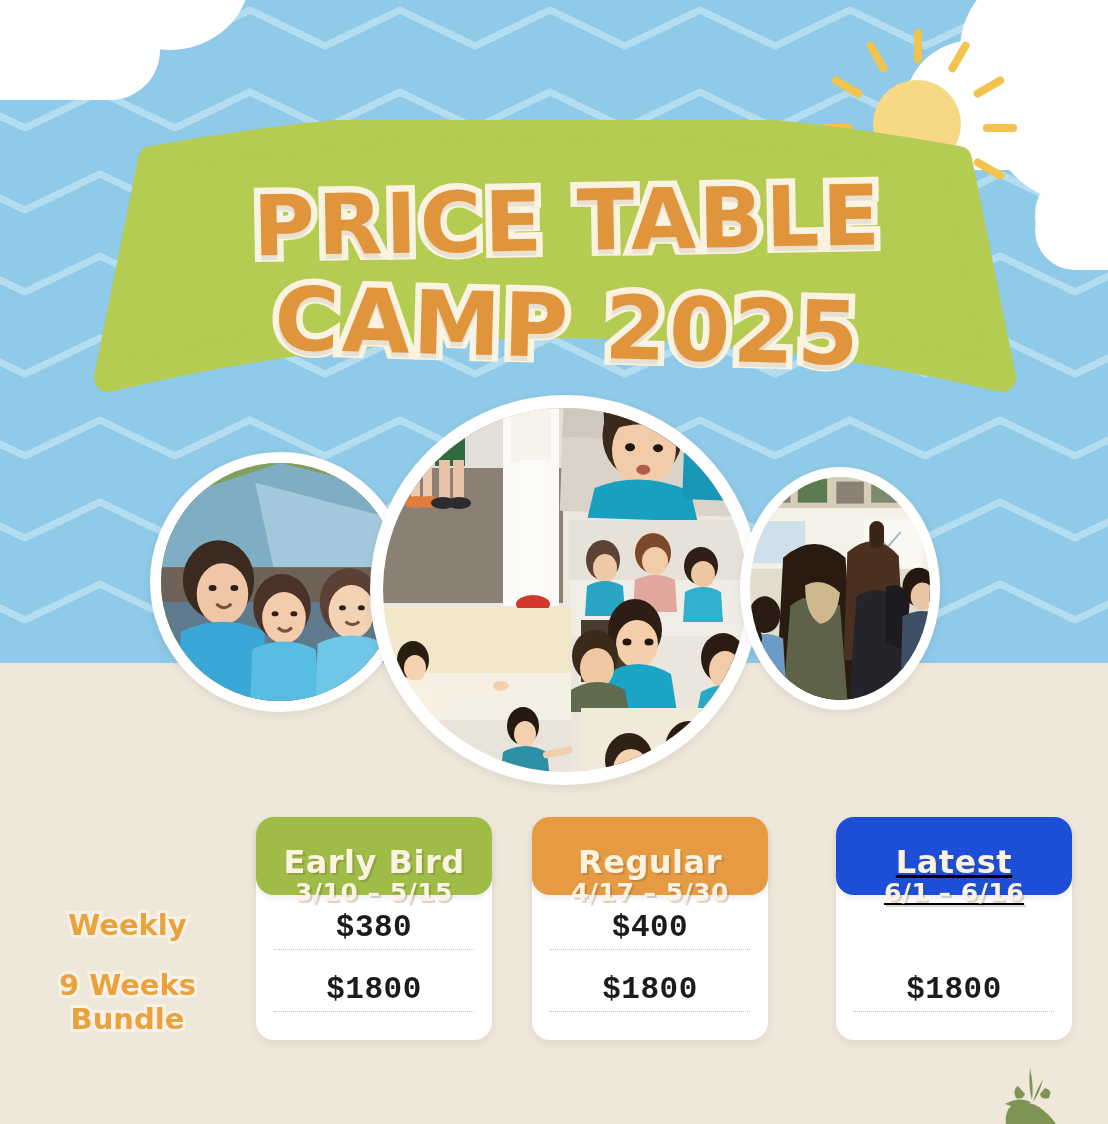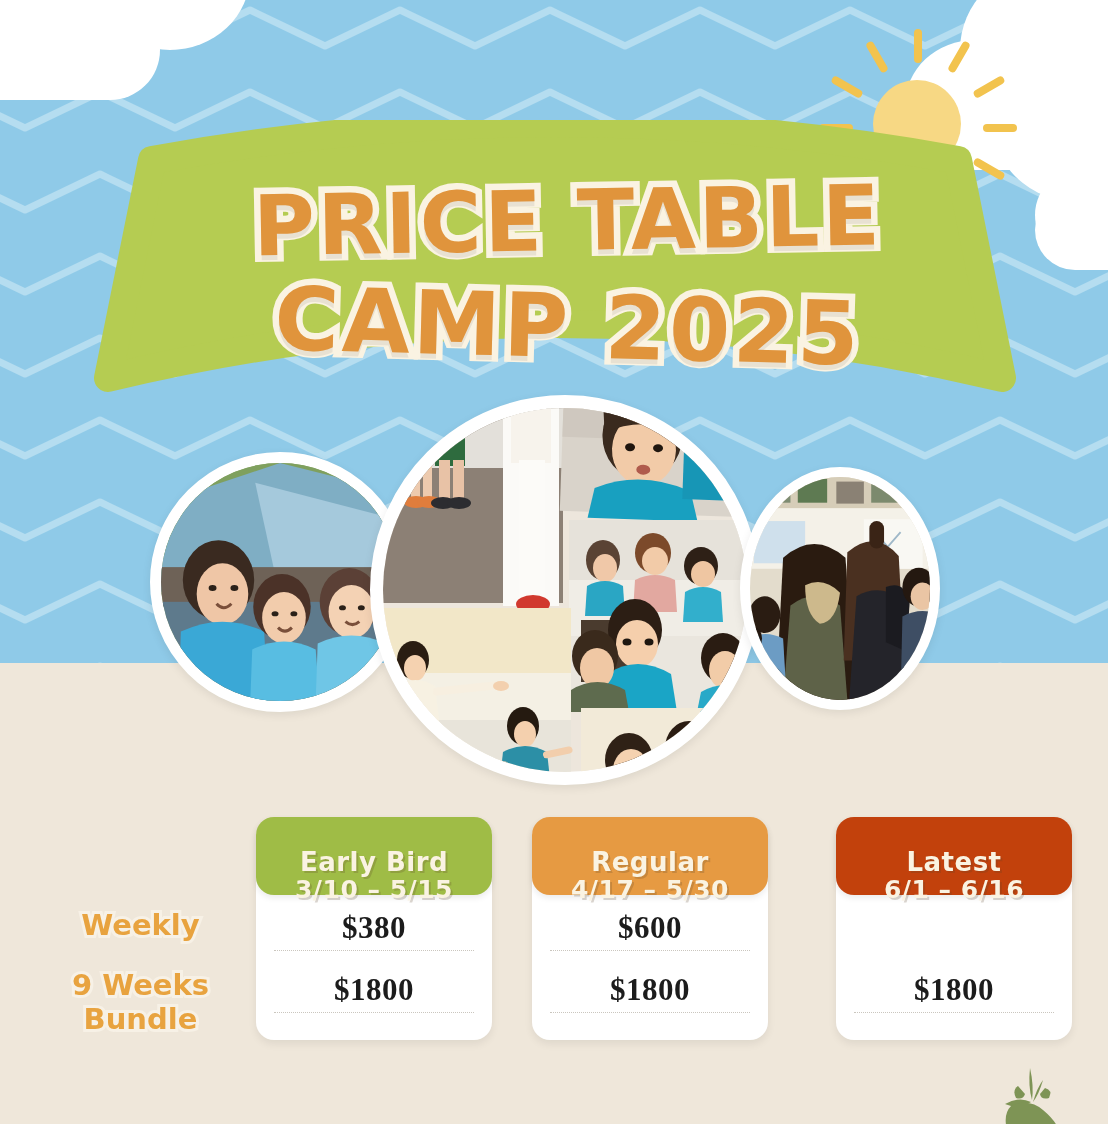--- a/index.html
+++ b/index.html
@@ -136,21 +136,20 @@
     position: absolute;
     left: 0; top: 800px;
     width: 1108px;
     height: 260px;
   }
   .row-labels {
     position: absolute;
     left: 0; top: 0;
     width: 235px;
     height: 260px;
-    margin-left: 13px;
   }
   .row-label {
     position: absolute;
     width: 255px;
     text-align: center;
     font-family: "DejaVu Sans", sans-serif;
     font-weight: bold;
     color: #E8A33F;
     -webkit-text-stroke: 6px #F7F1E6;
     paint-order: stroke fill;
@@ -185,37 +184,37 @@
     box-shadow: 0 3px 6px rgba(0,0,0,0.08);
   }
   .card-header-name, .card-header-dates {
     font-family: "DejaVu Sans", sans-serif;
     font-weight: bold;
     color: #FAF3E2;
     line-height: 1.05;
     text-shadow: 2px 2px 0 rgba(90,70,40,0.22);
     letter-spacing: 0.5px;
   }
-  .card-header-name { font-size: 26px; margin-top: 40px; }
+  .card-header-name { font-size: 32px; margin-top: 40px; }
   .card-header-dates { font-size: 25px; }
 
   .card-body {
     position: absolute;
     left: 0; top: 78px;
     width: 236px;
     height: 144px;
   }
   .price-cell {
     position: absolute;
     left: 18px;
     width: 200px;
     text-align: center;
   }
   .price-value {
-    font-family: Liberation Serif, serif;
+    font-family: Liberation Mono, monospace;
     font-weight: bold;
     font-size: 31px;
     color: #1c1c1c;
     letter-spacing: 0.5px;
   }
   .price-rule {
     margin-top: 3px;
     height: 1px;
     border-bottom: 1px dotted #b9b3a9;
     opacity: 0.75;
@@ -478,32 +477,32 @@
       </div>
     </div>
 
     <div class="price-card" id="card-1">
       <div class="card-header" style="background:#E69A42;">
         <div class="card-header-name">Regular</div>
         <div class="card-header-dates">4/17 – 5/30</div>
       </div>
       <div class="card-body">
         <div class="price-cell" id="cell-1-0">
-          <div class="price-value">$600</div>
+          <div class="price-value">$400</div>
           <div class="price-rule"></div>
         </div>
         <div class="price-cell" id="cell-1-1">
           <div class="price-value">$1800</div>
           <div class="price-rule"></div>
         </div>
       </div>
     </div>
 
     <div class="price-card" id="card-2">
-      <div class="card-header" style="background:#c2410c;">
+      <div class="card-header" style="background:#1d4ed8;text-decoration:underline;">
         <div class="card-header-name">Latest</div>
         <div class="card-header-dates">6/1 – 6/16</div>
       </div>
       <div class="card-body">
         <div class="price-cell" id="cell-2-1">
           <div class="price-value">$1800</div>
           <div class="price-rule"></div>
         </div>
       </div>
     </div>

